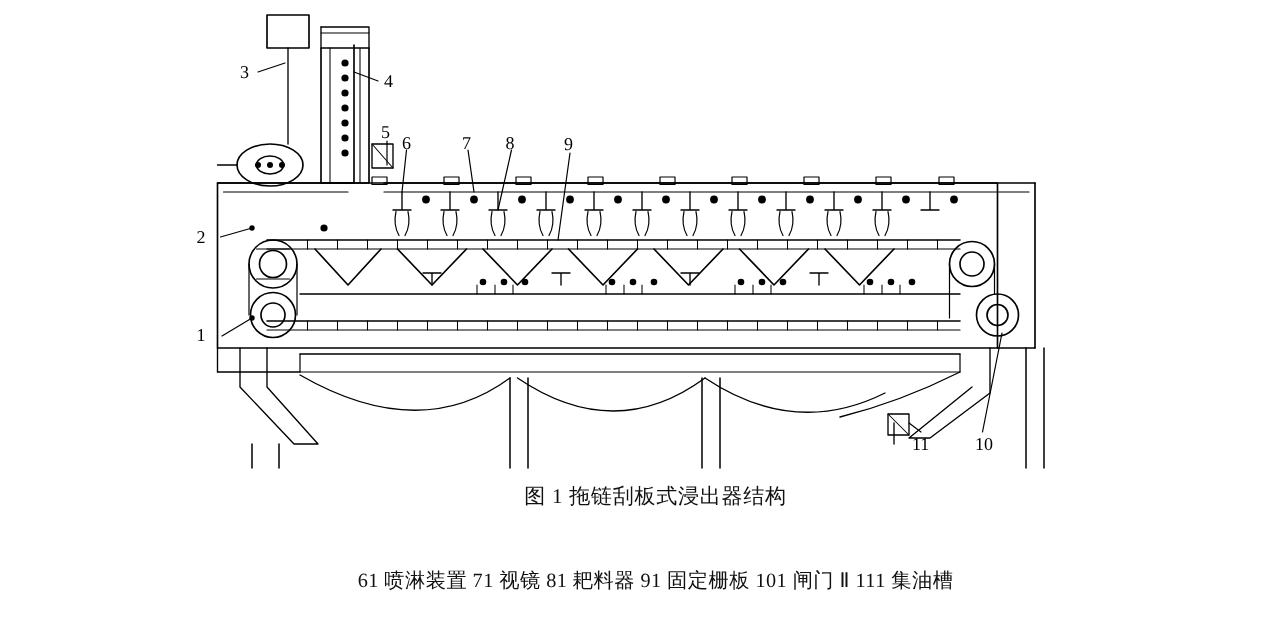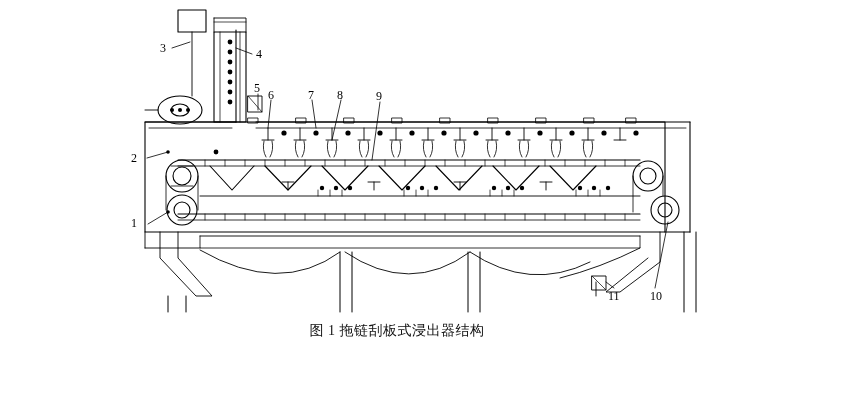--- a/index.html
+++ b/index.html
@@ -30,20 +30,21 @@
   #figure-area svg {
     display: block;
   }
   .caption-block {
     position: absolute;
     left: 0;
     width: 794px;
     text-align: center;
     font-family: "Liberation Serif", serif;
     color: #111;
+    padding-left: 40px;
   }
   #fig-title {
     top: 322px;
     font-size: 14px;
     letter-spacing: 0.5px;
   }
   #legend-line-1 {
     top: 350px;
     font-size: 13.5px;
     letter-spacing: 0.3px;
@@ -345,14 +346,15 @@
       <text class="lbl" x="268" y="99">6</text>
       <text class="lbl" x="308" y="99">7</text>
       <text class="lbl" x="337" y="99">8</text>
       <text class="lbl" x="376" y="100">9</text>
       <text class="lbl" x="650" y="300">10</text>
       <text class="lbl" x="608" y="300">11</text>
     </svg>
   </div>
 
   <div class="caption-block" id="fig-title">图 1   拖链刮板式浸出器结构</div>
+  <div class="caption-block" id="legend-line-2">61 喷淋装置   71 视镜   81 耙料器   91 固定栅板   101 闸门 Ⅱ   111 集油槽</div>
 
 </div>
 
 </body></html>

